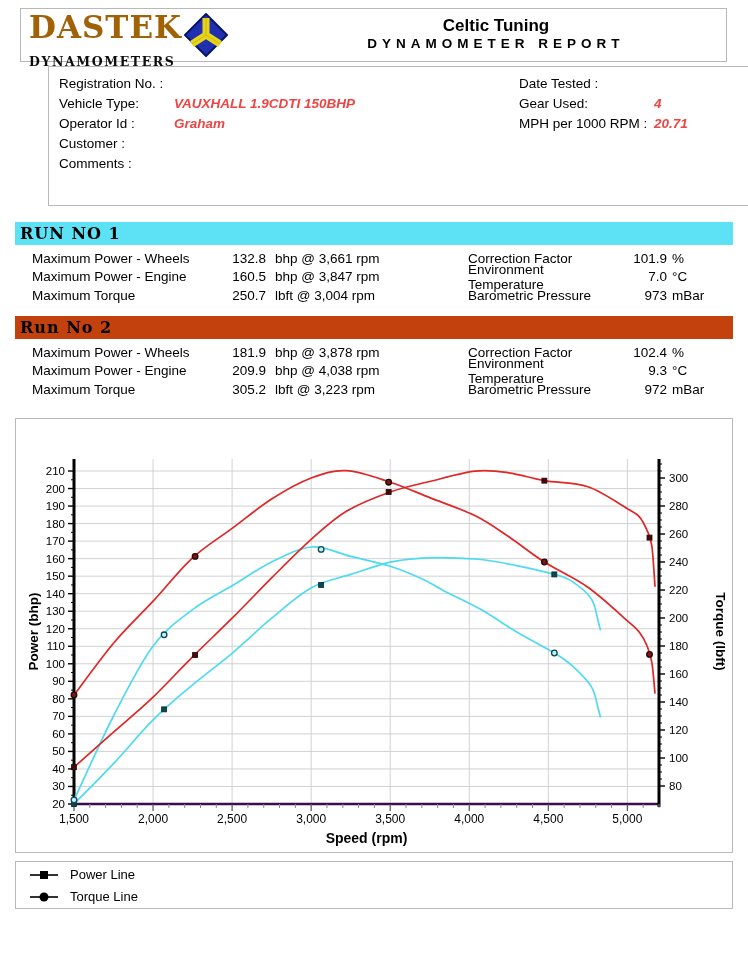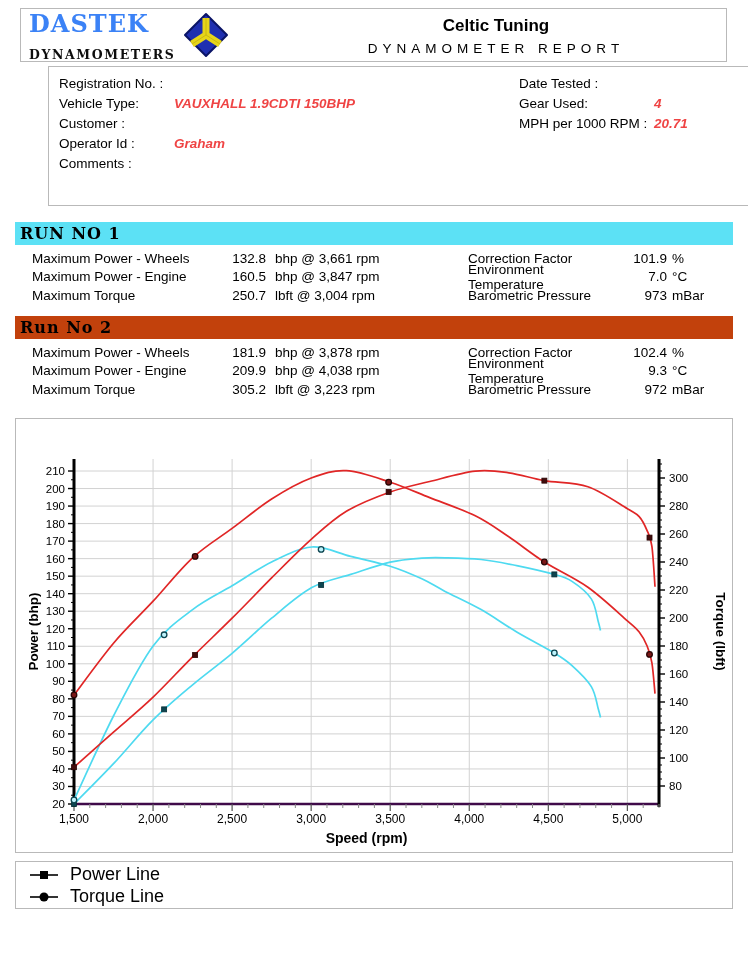--- a/index.html
+++ b/index.html
@@ -4,26 +4,26 @@
 <style>
   html,body{margin:0;padding:0;}
   body{
     width:748px;height:980px;background:#ffffff;position:relative;
     font-family:"Liberation Sans",sans-serif;color:#000;overflow:hidden;
   }
   .box{position:absolute;border:1px solid #b9b9b9;background:#fff;box-sizing:border-box;}
   
   #header-box{left:20px;top:8px;width:707px;height:54px;}
   .logo-text{position:absolute;left:8px;top:3px;line-height:1;}
-  .brand-name{font-family:"DejaVu Serif",serif;font-weight:bold;font-size:24px;letter-spacing:1px;color:#3b82f6;}
+  .brand-name{font-family:"DejaVu Serif",serif;font-weight:bold;font-size:31px;letter-spacing:1px;color:#a16207;}
   .brand-subtitle{font-family:"DejaVu Serif",serif;font-weight:bold;font-size:12.5px;letter-spacing:1.6px;margin-top:13px;color:#0d0d0d;}
   .logo-icon{position:absolute;left:162px;top:3px;}
   .title-block{position:absolute;left:250px;width:450px;top:7px;text-align:center;}
   .report-title{font-size:17px;font-weight:bold;}
-  .report-subtitle{font-size:13.5px;font-weight:normal;letter-spacing:5px;margin-top:5px;}
+  .report-subtitle{font-size:13.5px;font-weight:bold;letter-spacing:5px;}
   
   #info-box{left:20px;top:66px;width:707px;height:140px;margin-left:28px;}
   .info-col{position:absolute;top:6px;}
   .info-col.left{left:10px;width:440px;}
   .info-col.right{left:470px;width:230px;}
   .info-row{display:flex;height:20px;align-items:center;font-size:13.5px;}
   .info-label{width:115px;flex:none;}
   .info-col.right .info-label{width:135px;}
   .info-value{font-weight:bold;font-style:italic;color:#ef4444;}
   
@@ -45,21 +45,21 @@
   .en{width:46px;flex:none;text-align:right;}
   .eu{width:44px;flex:none;padding-left:5px;}
   
   #chart-box{left:15px;top:418px;width:718px;height:435px;}
   #chart-box svg{display:block;}
   svg text{font-family:"Liberation Sans",sans-serif;fill:#000;}
   
   #legend-box{left:15px;top:861px;width:718px;height:48px;}
   .leg-row{display:flex;align-items:center;height:19px;margin-left:14px;margin-top:3px;}
   .leg-glyph{width:28px;flex:none;}
-  .leg-label{margin-left:12px;font-size:18px;}
+  .leg-label{margin-left:12px;font-size:13px;}
 </style>
 </head>
 <body>
 
 <div id="header-box" class="box">
   <div class="logo-text">
     <div class="brand-name">DASTEK</div>
     <div class="brand-subtitle">DYNAMOMETERS</div>
   </div>
   <svg class="logo-icon" width="46" height="46" viewBox="0 0 46 46">
@@ -77,26 +77,26 @@
   <div class="info-col left">
     <div class="info-row">
       <span class="info-label">Registration No. :</span>
       <span class="info-value"></span>
     </div>
     <div class="info-row">
       <span class="info-label">Vehicle Type:</span>
       <span class="info-value">VAUXHALL 1.9CDTI 150BHP</span>
     </div>
     <div class="info-row">
+      <span class="info-label">Operator Id :</span>
+      <span class="info-value">Graham</span>
+    </div>
+    <div class="info-row">
       <span class="info-label">Customer :</span>
       <span class="info-value"></span>
-    </div>
-    <div class="info-row">
-      <span class="info-label">Operator Id :</span>
-      <span class="info-value">Graham</span>
     </div>
     <div class="info-row">
       <span class="info-label">Comments :</span>
       <span class="info-value"></span>
     </div>
   </div>
   <div class="info-col right">
     <div class="info-row">
       <span class="info-label">Date Tested :</span>
       <span class="info-value"></span>

